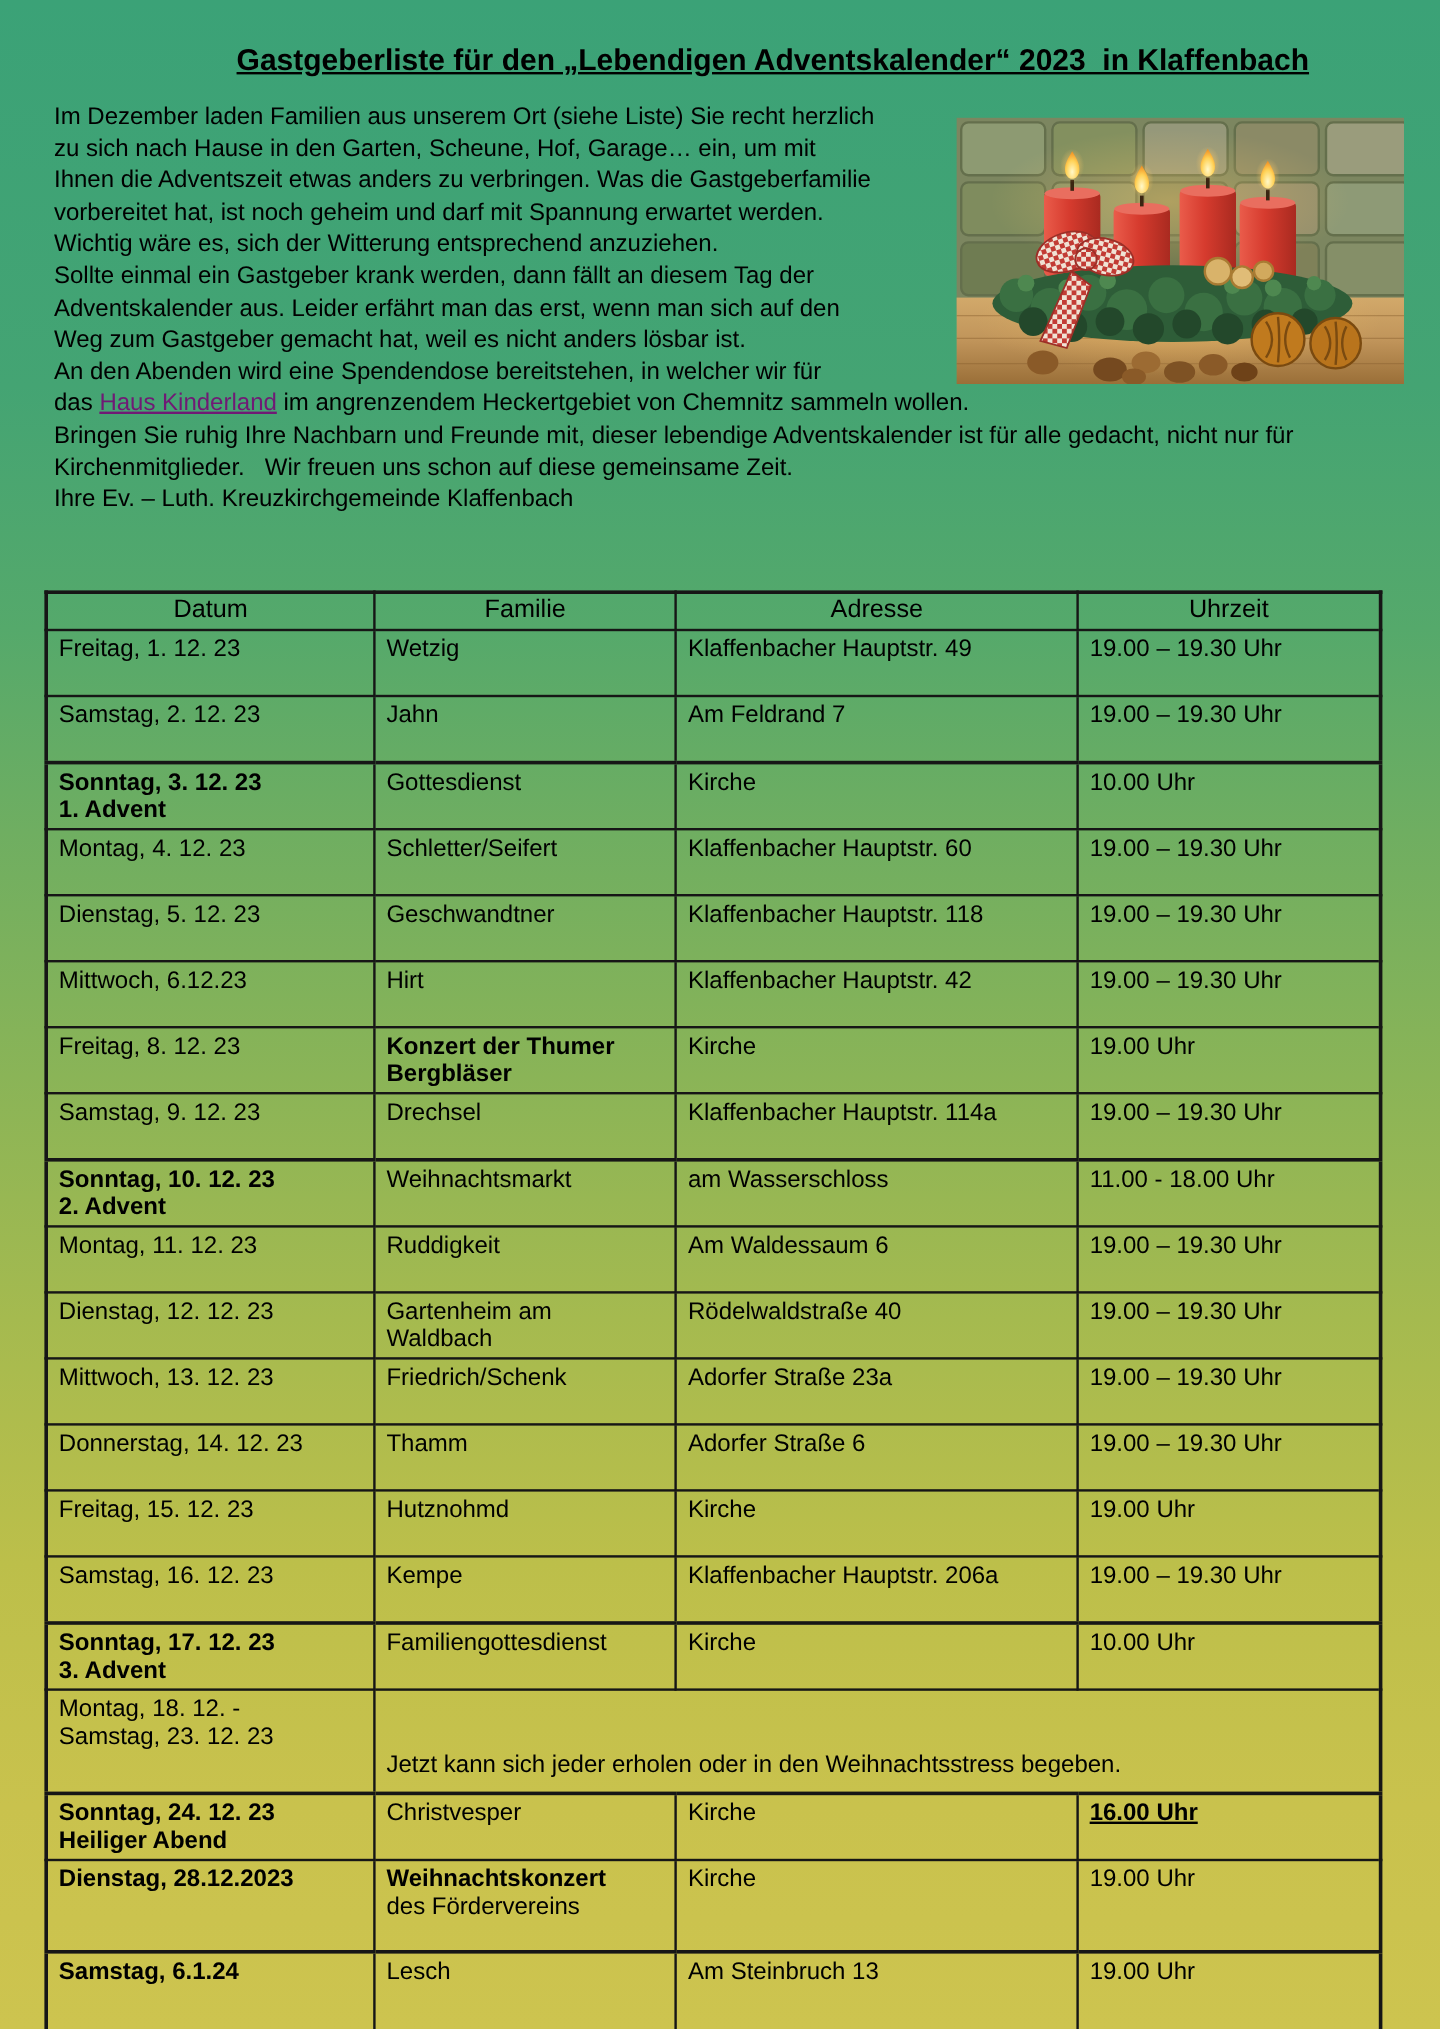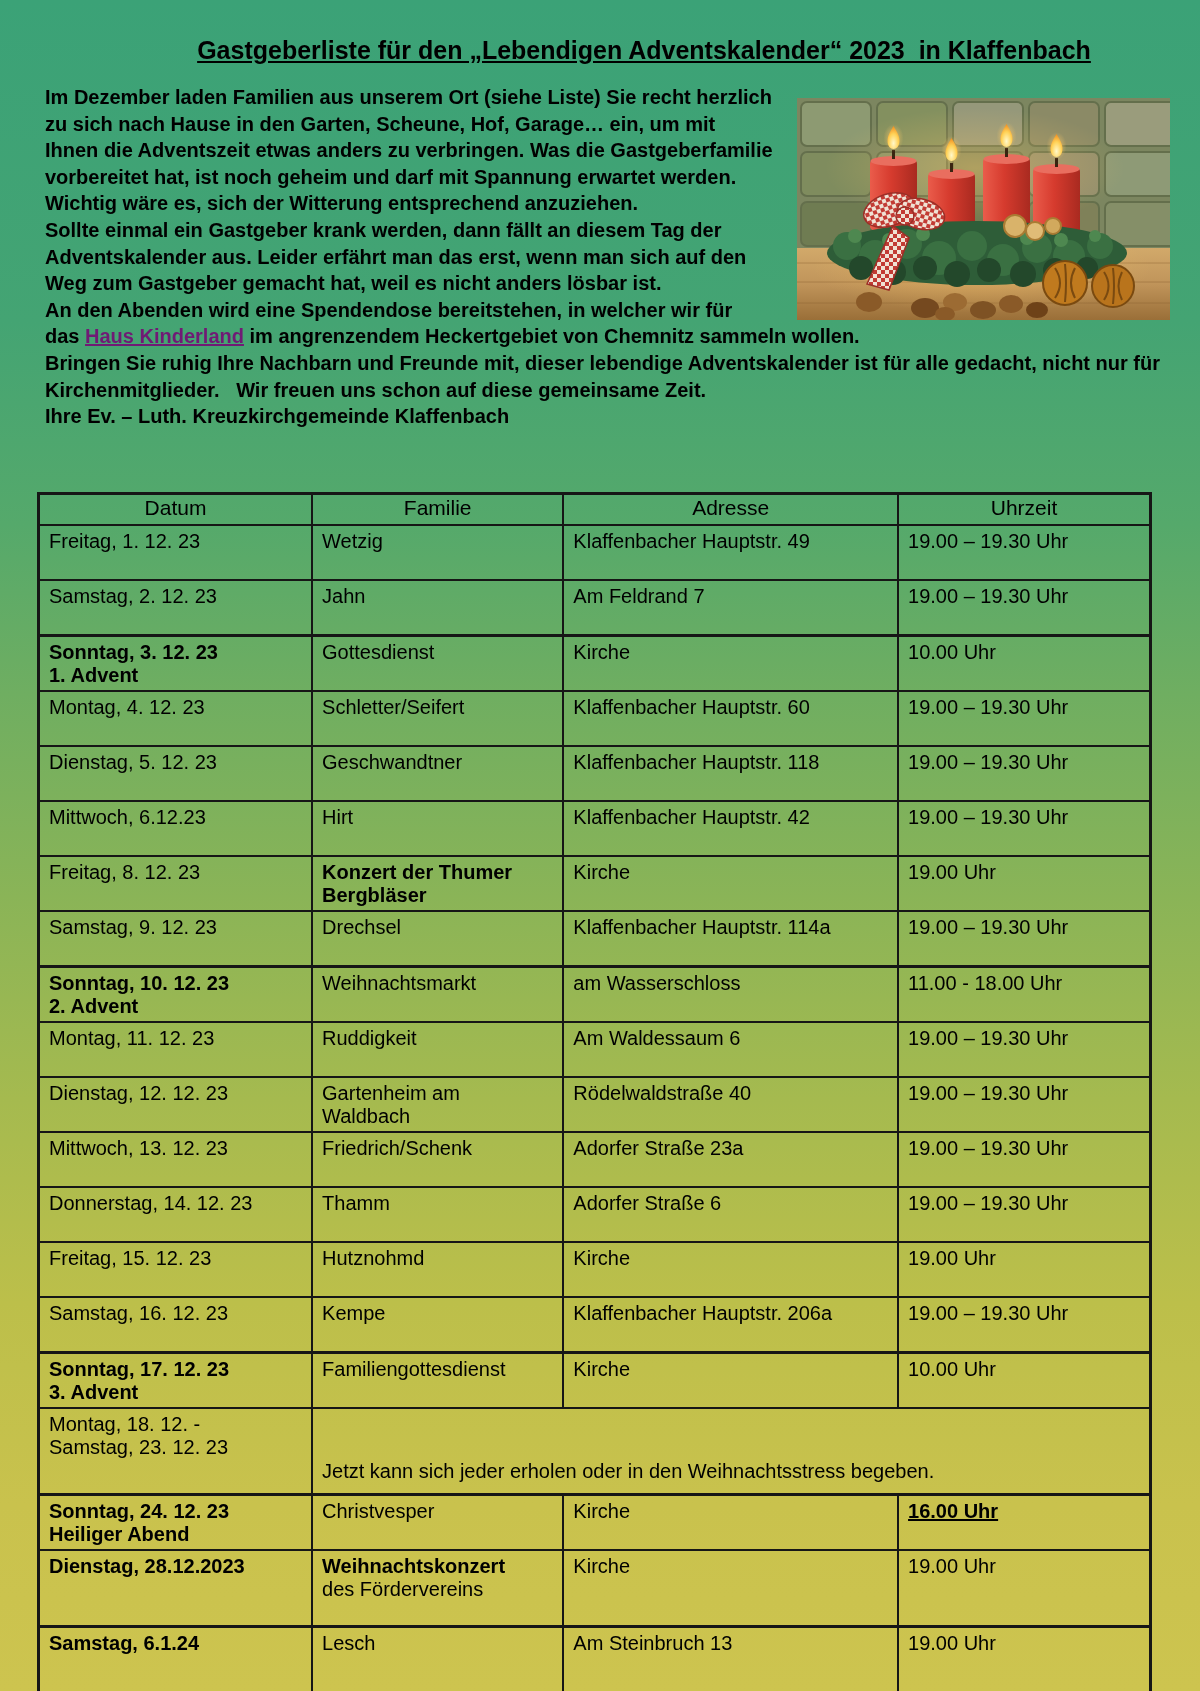--- a/index.html
+++ b/index.html
@@ -11,21 +11,21 @@
       #8ab457 53%, #a5ba4f 65%, #bcbf4a 77%, #c9c24d 89%, #cdc44f 100%);
     overflow:hidden;
   }
   .title{
     position:absolute;top:36px;left:0;width:100%;
     text-align:center;font-size:25px;font-weight:bold;
     text-decoration:underline;white-space:pre-wrap;padding-left:44px;
   }
   .intro{
     position:absolute;top:84px;left:45px;width:1130px;
-    font-size:20px;line-height:26.6px;white-space:pre-wrap;font-weight:bold;
+    font-size:20px;line-height:26.6px;white-space:pre-wrap;
   }
   .intro a{color:#701a75;text-decoration:underline;cursor:pointer;}
   .photo{
     position:absolute;left:797px;top:98px;width:373px;height:222px;
   }
   .tablewrap{position:absolute;left:37px;top:492px;width:1115px;}
   table{border-collapse:collapse;width:100%;table-layout:fixed;}
   table,th,td{border:2px solid #161616;}
   table{border-width:3px;}
   th{

